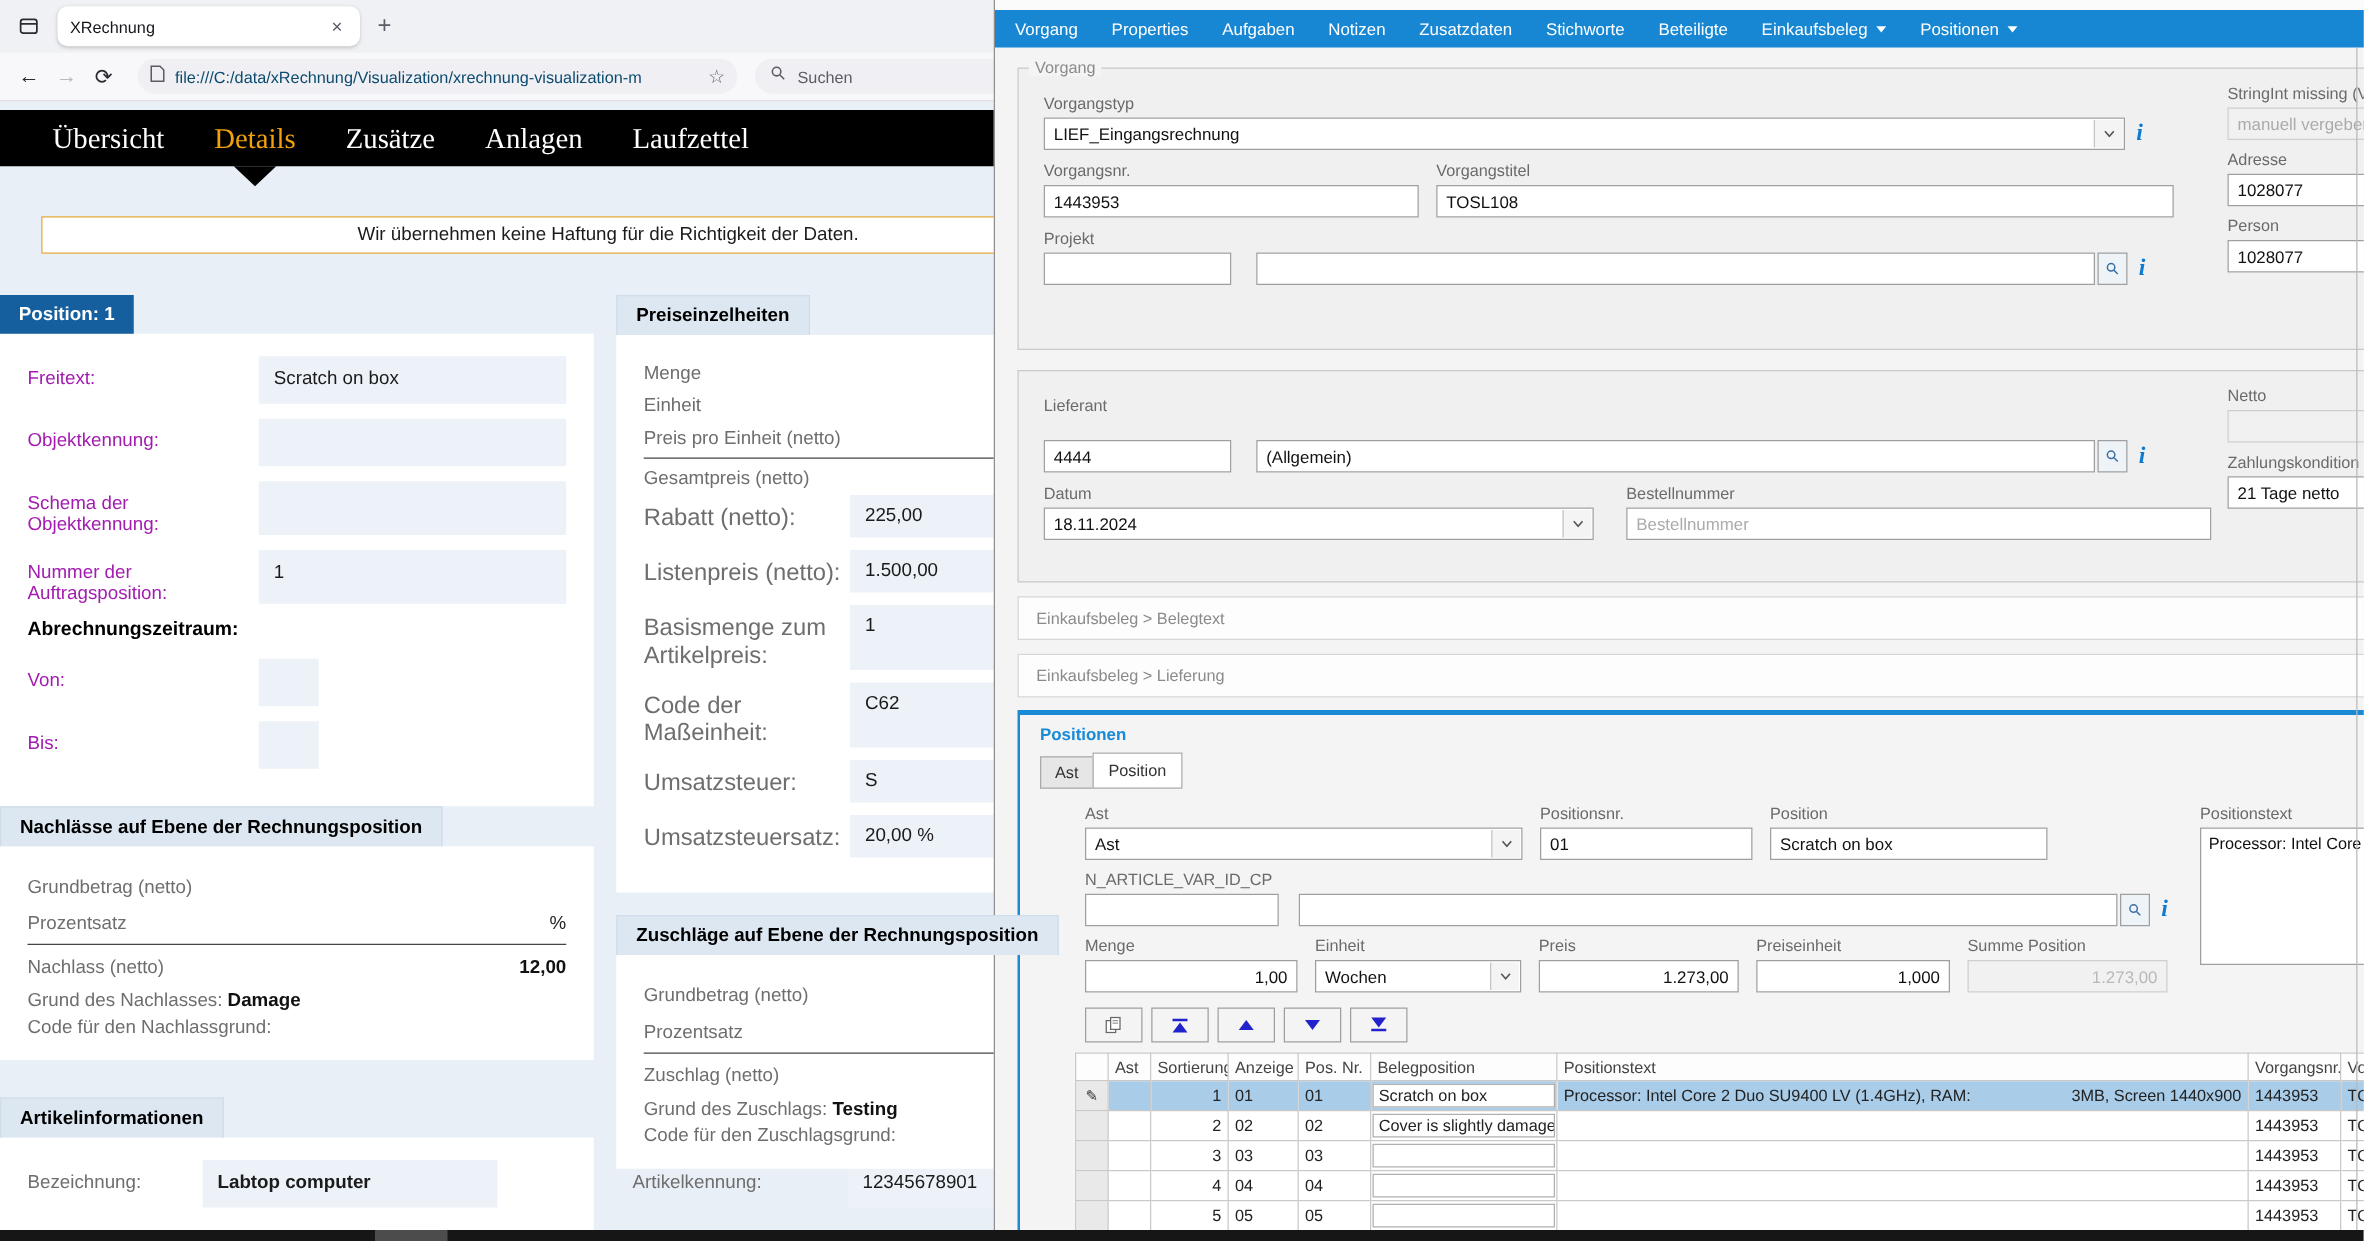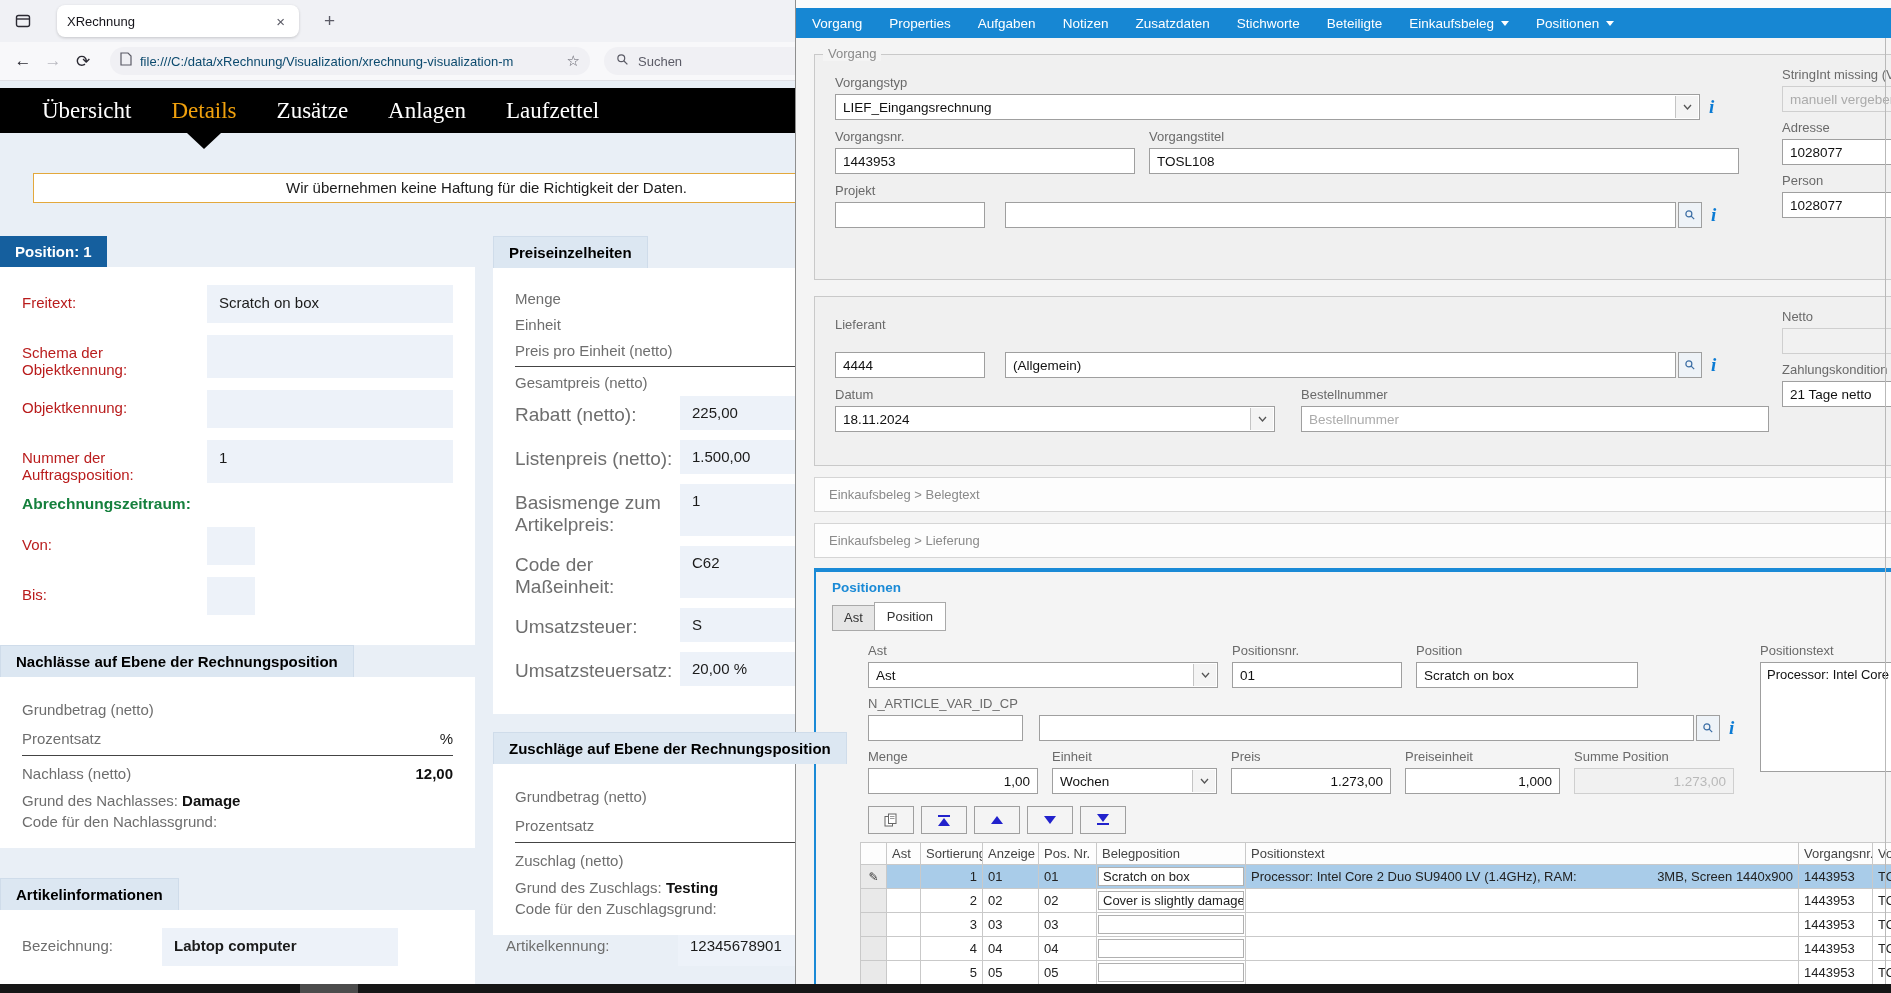--- a/index.html
+++ b/index.html
@@ -1,21 +1,21 @@
 <!DOCTYPE html>
 <html><head>
 <meta charset="utf-8">
 <style>
   html,body{margin:0;padding:0;}
   .screen{position:relative;width:1891px;height:993px;overflow:hidden;background:#fff;
           font-family:"Liberation Sans",sans-serif;}
 
   
   .browser{position:absolute;left:0;top:0;width:1000px;height:993px;background:#e9eff6;}
-  .tabstrip{height:42px;background:#f0f1f5;display:flex;align-items:center;padding:0 10px;gap:11px;}
+  .tabstrip{height:42px;background:#f0f1f5;display:flex;align-items:center;padding:0 10px;}
   .fxview{width:26px;height:26px;display:flex;align-items:center;justify-content:center;border-radius:4px;margin-right:10px;}
   .tab-active-fx{background:#fff;border-radius:8px;height:32px;width:222px;display:flex;align-items:center;
      box-shadow:0 1px 3px rgba(0,0,0,.18);padding:0 10px;font-size:13px;color:#15141a;}
   .tab-active-fx .ttl{flex:1;}
   .tab-close{color:#5b5b66;font-size:15px;padding:0 4px;cursor:default;}
   .newtab{font-size:19px;color:#5b5b66;margin-left:14px;}
   .urlrow{height:38px;background:#f8f8fa;border-bottom:1px solid #e0e0e6;display:flex;align-items:center;padding:0 8px;}
   .navbtn{width:30px;height:30px;display:flex;align-items:center;justify-content:center;font-size:17px;color:#2b2a33;}
   .navbtn.dis{color:#b9b9c0;}
   .urlpill{margin-left:12px;width:460px;height:28px;background:#f0f0f4;border-radius:15px;display:flex;align-items:center;padding:0 10px;gap:8px;}
@@ -38,25 +38,25 @@
   .cols{display:flex;margin-top:33px;align-items:flex-start;gap:18px;}
   .colL{width:475px;}
   .colR{width:420px;display:flex;flex-direction:column;gap:18px;}
 
   .bpanel-tab{display:inline-block;font-weight:bold;font-size:15px;padding:7px 15px;position:relative;z-index:1;}
   .tab-dark{background:#155f9e;color:#fff;}
   .tab-light{background:#dce7f2;color:#000;border:1px solid #cfdcea;border-bottom:none;}
   .bpanel-body{background:#fff;padding:18px 22px;}
 
   .frow{display:flex;margin-bottom:12px;}
-  .flabel{width:185px;color:#b91c1c;font-size:15px;padding-top:9px;flex-shrink:0;}
+  .flabel{width:185px;color:#a21caf;font-size:15px;padding-top:9px;flex-shrink:0;}
   .fval{flex:1;background:#edf2f9;min-height:20px;padding:9px 12px;font-size:15px;color:#1b1b1b;
         white-space:nowrap;overflow:hidden;}
   .fval.small{flex:0 0 24px;}
-  .subhead{font-weight:bold;font-size:15.5px;color:#15803d;margin:6px 0 14px;}
+  .subhead{font-weight:bold;font-size:15.5px;color:#000000;margin:6px 0 14px;}
 
   .plainrow{font-size:15px;color:#6e6e6e;padding:4px 0 5px;}
   .pdivider{border-bottom:1px solid #444;margin:2px 0 3px;}
   .vrow2{display:flex;margin-bottom:10px;}
   .vrow2 .flabel2{width:165px;color:#6e6e6e;font-size:19px;padding-top:8px;flex-shrink:0;}
   .vrow2 .fval2{flex:1;background:#edf2f9;min-height:18px;padding:8px 12px;font-size:15px;color:#1b1b1b;}
 
   .srow{display:flex;justify-content:space-between;font-size:15px;color:#6e6e6e;padding:6px 0;}
   .srow .sval{color:#222;}
   .srow .sval.b{font-weight:bold;color:#111;}
@@ -198,25 +198,25 @@
 
         <div class="colL">
           <div>
             <div class="bpanel-tab tab-dark">Position: 1</div>
             <div class="bpanel-body">
               <div class="frow">
                 <span class="flabel">Freitext:</span>
                 <span class="fval">Scratch on box</span>
               </div>
               <div class="frow">
+                <span class="flabel">Objektkennung:</span>
+                <span class="fval"></span>
+              </div>
+              <div class="frow">
                 <span class="flabel">Schema der Objektkennung:</span>
-                <span class="fval"></span>
-              </div>
-              <div class="frow">
-                <span class="flabel">Objektkennung:</span>
                 <span class="fval"></span>
               </div>
               <div class="frow">
                 <span class="flabel">Nummer der Auftragsposition:</span>
                 <span class="fval">1</span>
               </div>
               <div class="subhead">Abrechnungszeitraum:</div>
               <div class="frow">
                 <span class="flabel">Von:</span>
                 <span class="fval small"></span>

